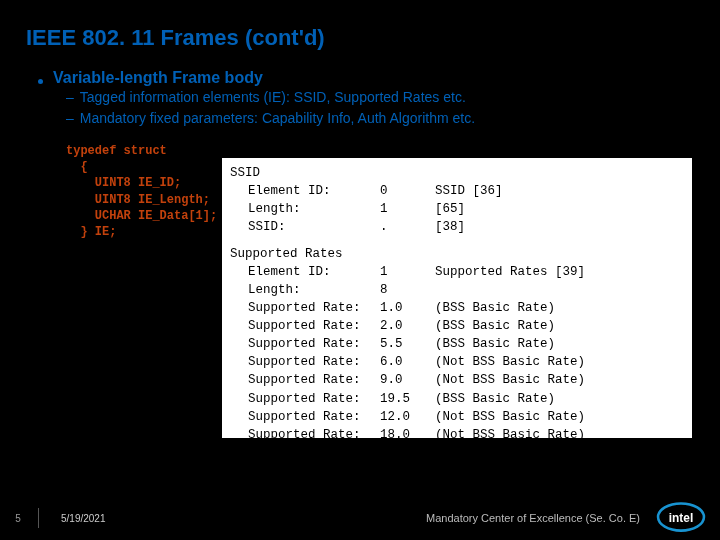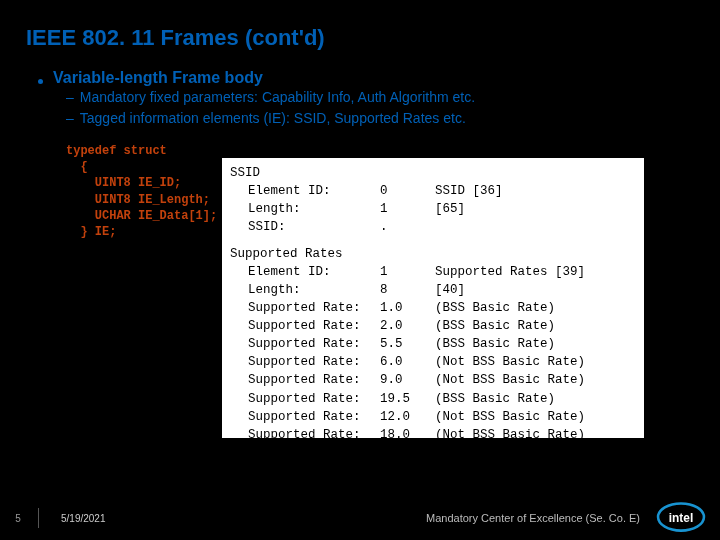--- a/index.html
+++ b/index.html
@@ -47,21 +47,21 @@
     font-weight: bold;
     color: #c2410c;
     padding: 14px 0 0 28px;
     line-height: 1.35;
     white-space: pre;
   }
   .ie-panel {
     position: absolute;
     left: 222px;
     top: 158px;
-    width: 422px;
+    width: 470px;
     height: 280px;
     background: #fff;
     color: #000;
     font-family: "Courier New", monospace;
     font-size: 12.5px;
     padding: 6px 8px 6px 8px;
     line-height: 1.45;
   }
   .ie-row { display: flex; align-items: flex-end; }
   .ie-col1 { width: 150px; }
@@ -97,24 +97,24 @@
 <body>
 
 <div class="title">IEEE 802. 11 Frames (cont'd)</div>
 
 <div class="content">
   <div class="bullet-row">
     <span class="dot"></span>
     <span class="heading1">Variable-length Frame body</span>
   </div>
   <div class="sub">
-    <span class="dash">–</span><span>Mandatory fixed parameters: Capability Info, Auth Algorithm etc.</span>
+    <span class="dash">–</span><span>Tagged information elements (IE): SSID, Supported Rates etc.</span>
   </div>
   <div class="sub">
-    <span class="dash">–</span><span>Tagged information elements (IE): SSID, Supported Rates etc.</span>
+    <span class="dash">–</span><span>Mandatory fixed parameters: Capability Info, Auth Algorithm etc.</span>
   </div>
 
   <div class="code-block">typedef struct
   {
     UINT8 IE_ID;
     UINT8 IE_Length;
     UCHAR IE_Data[1];
   } IE;</div>
 </div>
 
@@ -127,34 +127,34 @@
         <span class="ie-col3">SSID   [36]</span>
       </div>
       <div class="ie-row">
         <span class="ie-col1" style="padding-left: 18px; width: 150px;">Length:</span>
         <span class="ie-col2">1</span>
         <span class="ie-col3">[65]</span>
       </div>
       <div class="ie-row">
         <span class="ie-col1" style="padding-left: 18px; width: 150px;">SSID:</span>
         <span class="ie-col2">.</span>
+        <span class="ie-col3">[38]</span>
       </div>
     </div>
   <div style="height:8px"></div>
   <div class="ie-section-label">Supported Rates</div>
   <div id="rates-rows">
       <div class="ie-row">
         <span class="ie-col1" style="padding-left: 18px; width: 150px;">Element ID:</span>
         <span class="ie-col2">1</span>
         <span class="ie-col3">Supported Rates  [39]</span>
       </div>
       <div class="ie-row">
         <span class="ie-col1" style="padding-left: 18px; width: 150px;">Length:</span>
         <span class="ie-col2">8</span>
-        <span class="ie-col3">[40]</span>
       </div>
       <div class="ie-row">
         <span class="ie-col1" style="padding-left: 18px; width: 150px;">Supported Rate:</span>
         <span class="ie-col2">1.0</span>
         <span class="ie-col3">(BSS Basic Rate)</span>
       </div>
       <div class="ie-row">
         <span class="ie-col1" style="padding-left: 18px; width: 150px;">Supported Rate:</span>
         <span class="ie-col2">2.0</span>
         <span class="ie-col3">(BSS Basic Rate)</span>

